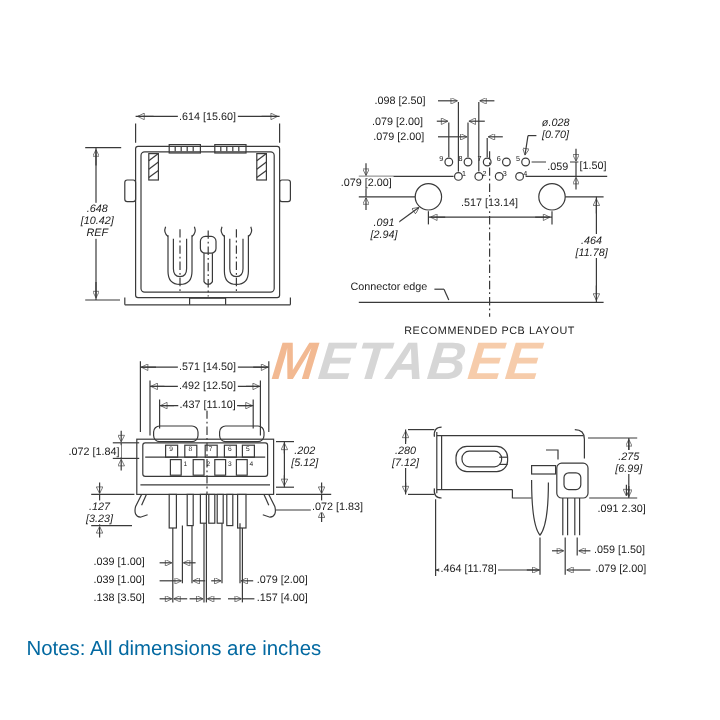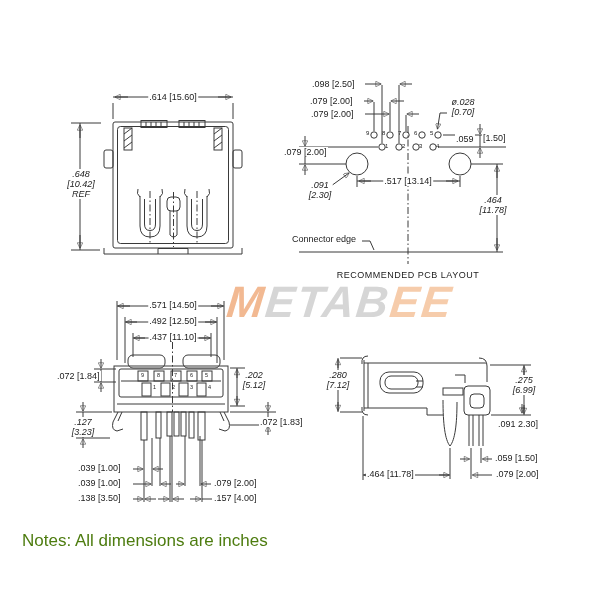--- a/index.html
+++ b/index.html
@@ -12,21 +12,21 @@
   .thin{stroke-width:.7;}
   .bold{stroke-width:1.4;}
   .wfill{fill:#fff;}
   .dim{position:absolute;font:9px/10px "Liberation Sans",sans-serif;color:#1b1b1b;
        background:#fff;padding:0 1px;white-space:nowrap;}
   .ctr{transform:translateX(-50%);}
   .stack{text-align:center;font-style:italic;}
   .stack span{display:block;}
   .pn{position:absolute;font:6px/6px "Liberation Sans",sans-serif;color:#1b1b1b;background:transparent;}
   .pnb{font-size:5.5px;line-height:5.5px;}
-  .notes{position:absolute;left:22px;top:530px;font:17px/22px "Liberation Sans",sans-serif;color:#4d7c0f;}
+  .notes{position:absolute;left:22px;top:530px;font:17px/22px "Liberation Sans",sans-serif;color:#0369a1;}
   .wm{position:absolute;left:227px;top:282px;font:italic 800 44px/40px "Liberation Sans",sans-serif;
       letter-spacing:2px;opacity:.55;transform:skewX(-6deg);pointer-events:none;}
   .wm-m{color:#e8813a;}
   .wm-mid{color:#b5b5b5;}
   .wm-tail{color:#f0a468;}
 </style>
 </head>
 <body>
 
 <div id="stage">
@@ -309,23 +309,23 @@
 <span class="dim" style="left:310px;top:109px">.079 [2.00]</span>
 <div class="dim stack ctr" style="left:463px;top:97px">
   <span>ø.028</span>
   <span>[0.70]</span>
 </div>
 <span class="dim" style="left:455px;top:134px">.059</span>
 <span class="dim" style="left:482px;top:133px">[1.50]</span>
 <span class="dim" style="left:283px;top:147px">.079 [2.00]</span>
 <div class="dim stack ctr" style="left:320px;top:180px">
   <span>.091</span>
-  <span>[2.30]</span>
-</div>
-<span class="dim ctr" style="left:408px;top:176px">.517 [13.14]</span>
+  <span>[2.94]</span>
+</div>
+<span class="dim ctr" style="left:408px;top:164px">.517 [13.14]</span>
 <div class="dim stack ctr" style="left:493px;top:195px">
   <span>.464</span>
   <span>[11.78]</span>
 </div>
 <span class="dim" style="left:291px;top:234px">Connector edge</span>
 <span class="dim ctr" style="left:408px;top:270px;letter-spacing:.5px">RECOMMENDED PCB LAYOUT</span>
 
 <span class="pn" style="left:366px;top:130px">9</span>
 <span class="pn" style="left:382px;top:130px">8</span>
 <span class="pn" style="left:398px;top:130px">7</span>

